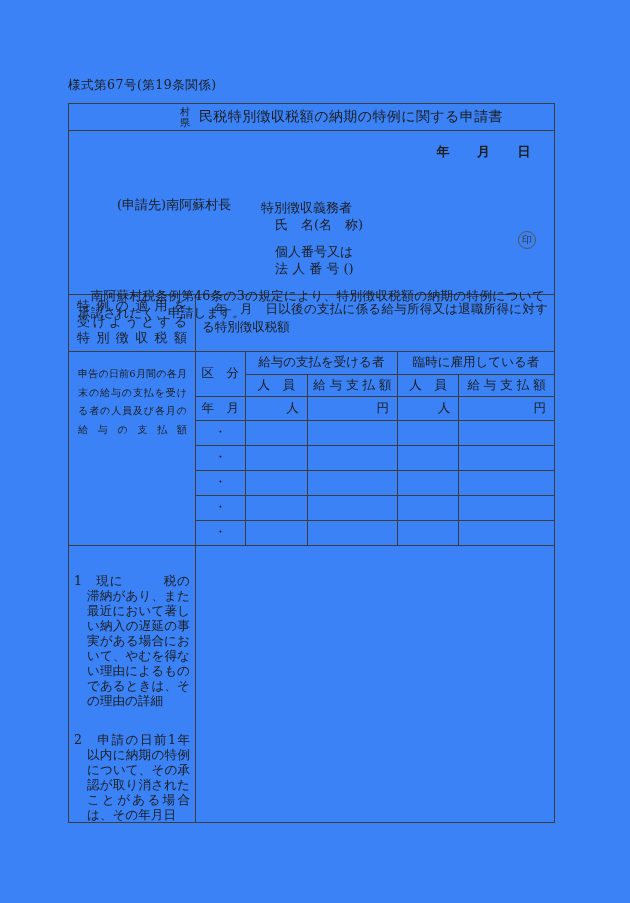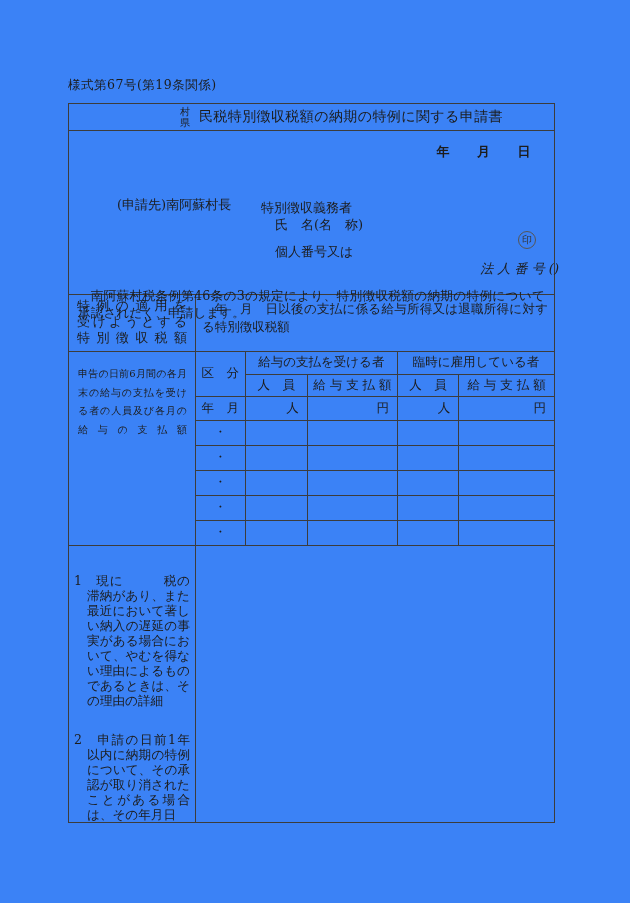--- a/index.html
+++ b/index.html
@@ -34,21 +34,21 @@
   
   .body-cell {
     height: 210px; border-bottom: 1px solid #3c3c3c;
     position: relative; font-size: 13px;
   }
   .date-line { position: absolute; top: 12px; right: 23px; letter-spacing: 0.5px; font-weight: bold; }
   .addressee { position: absolute; top: 65px; left: 20px; margin-left: 28px; }
   .obligor { position: absolute; top: 68px; left: 180px; line-height: 17.5px; margin-left: 12px; }
   .obligor .sub { margin-left: 14px; }
   .obligor .gap { height: 9px; }
-  .num-line { display: flex; justify-content: flex-end; width: 284px; font-style: italic; }
+  .num-line { display: flex; justify-content: flex-start; width: 284px; }
   .seal {
     position: absolute; top: 100px; left: 449px;
     width: 18px; height: 18px; border: 1px solid #555; border-radius: 50%;
     font-size: 10px; display: flex; align-items: center; justify-content: center;
     color: #333;
   }
   .petition {
     position: absolute; left: 9px; right: 9px; top: 156px;
     font-size: 12.7px; line-height: 17px;
     text-align: justify; text-indent: 1em;

